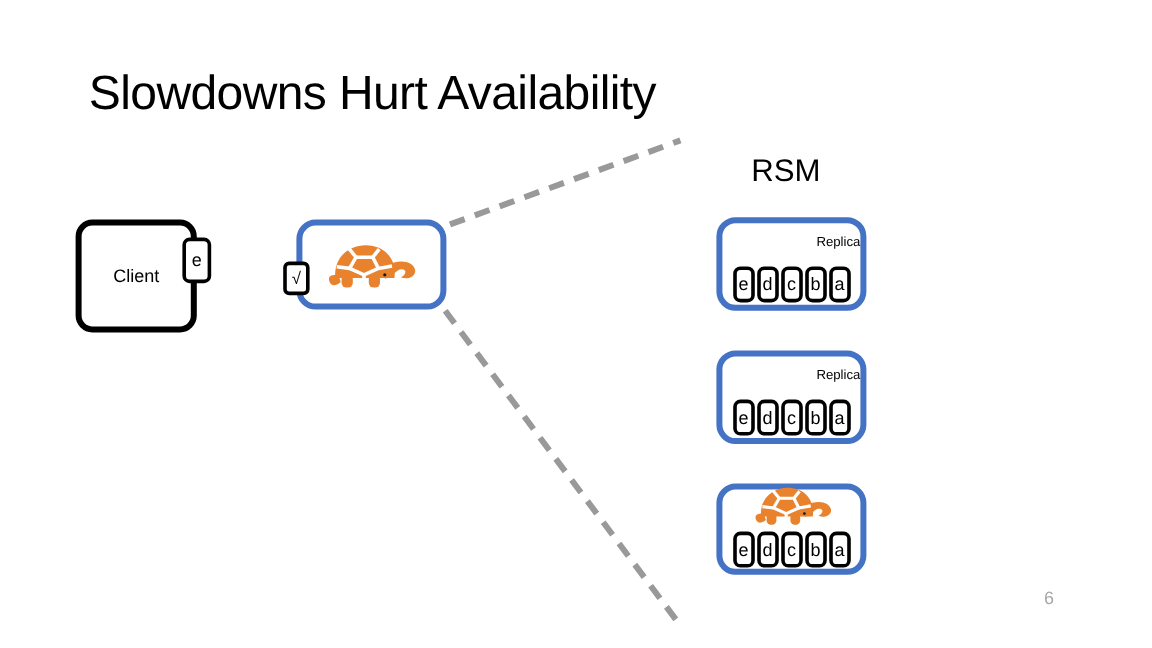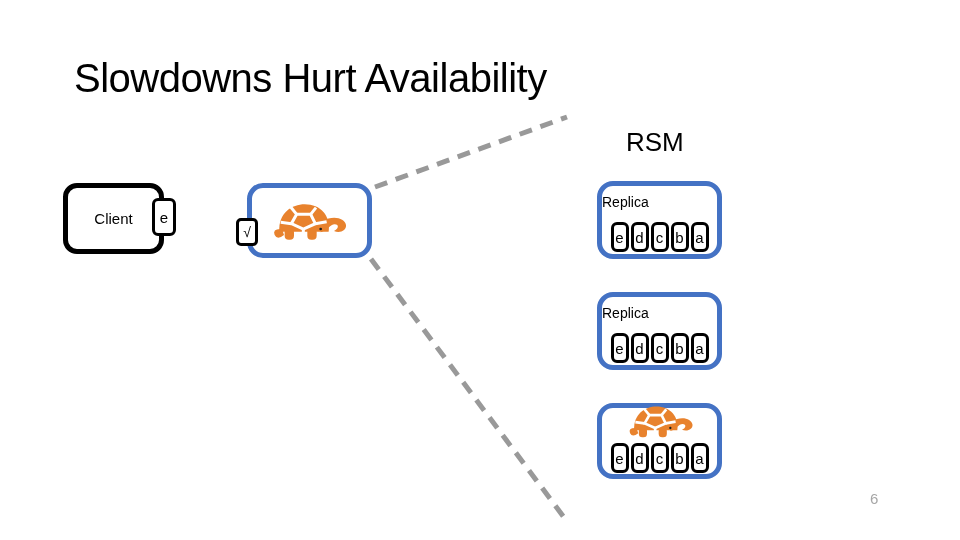--- a/index.html
+++ b/index.html
@@ -12,21 +12,21 @@
     font-size:40px; font-weight:400; letter-spacing:-0.5px; white-space:nowrap;
   }
   .rsm-label {
     position:absolute; left:626px; top:127px;
     font-size:26px; font-weight:400;
   }
   svg.connectors { position:absolute; left:0; top:0; width:960px; height:540px; pointer-events:none; }
   .connectors line { stroke:var(--dash-gray,#999); stroke-width:5; stroke-dasharray:13 9; fill:none; }
 
   .client-box {
-    position:absolute; left:63px; top:183px; width:101px; height:71px;
+    position:absolute; left:63px; top:183px; width:101px; height:94px;
     box-sizing:border-box; background:#fff; border:5px solid #000; border-radius:14px;
     display:flex; align-items:center; justify-content:center; font-size:15px;
   }
   .slow-box {
     position:absolute; left:247px; top:183px; width:125px; height:75px;
     box-sizing:border-box; background:#fff; border:5px solid var(--accent-blue,#4472C4);
     border-radius:16px; display:flex; align-items:center; justify-content:center;
   }
   .cell {
     box-sizing:border-box; background:#fff; border:3px solid #000; border-radius:6px;
@@ -35,21 +35,21 @@
   .client-e { position:absolute; left:152px; top:198px; width:24px; height:38px; z-index:3; }
   .check    { position:absolute; left:236px; top:218px; width:22px; height:28px; z-index:3; font-size:14px; border-radius:5px; }
 
   .replica {
     position:absolute; left:597px; width:125px; box-sizing:border-box;
     background:#fff; border:5px solid var(--accent-blue,#4472C4); border-radius:16px;
   }
   .r1 { top:181px; height:78px; }
   .r2 { top:292px; height:78px; }
   .r3 { top:403px; height:76px; }
-  .rlabel { margin-top:9px; text-align:left; font-size:14px; line-height:15px; }
+  .rlabel { margin-top:9px; text-align:right; font-size:11px; line-height:15px; }
   .cells { display:flex; justify-content:center; gap:2px; margin-top:12px; }
   .cells .cell { width:18px; height:30px; }
 
   .turtle { display:block; }
   .slow-box .turtle { width:80px; height:48px; }
   .turtle-wrap-small { position:absolute; left:24px; top:-9px; width:70px; height:44px; }
   .turtle-wrap-small .turtle { width:70px; height:44px; }
   .r3 .cells { position:absolute; top:35px; left:0; right:0; margin-top:0; }
 
   .turtle .t-fill { fill:var(--accent-orange,#E8822D); }

